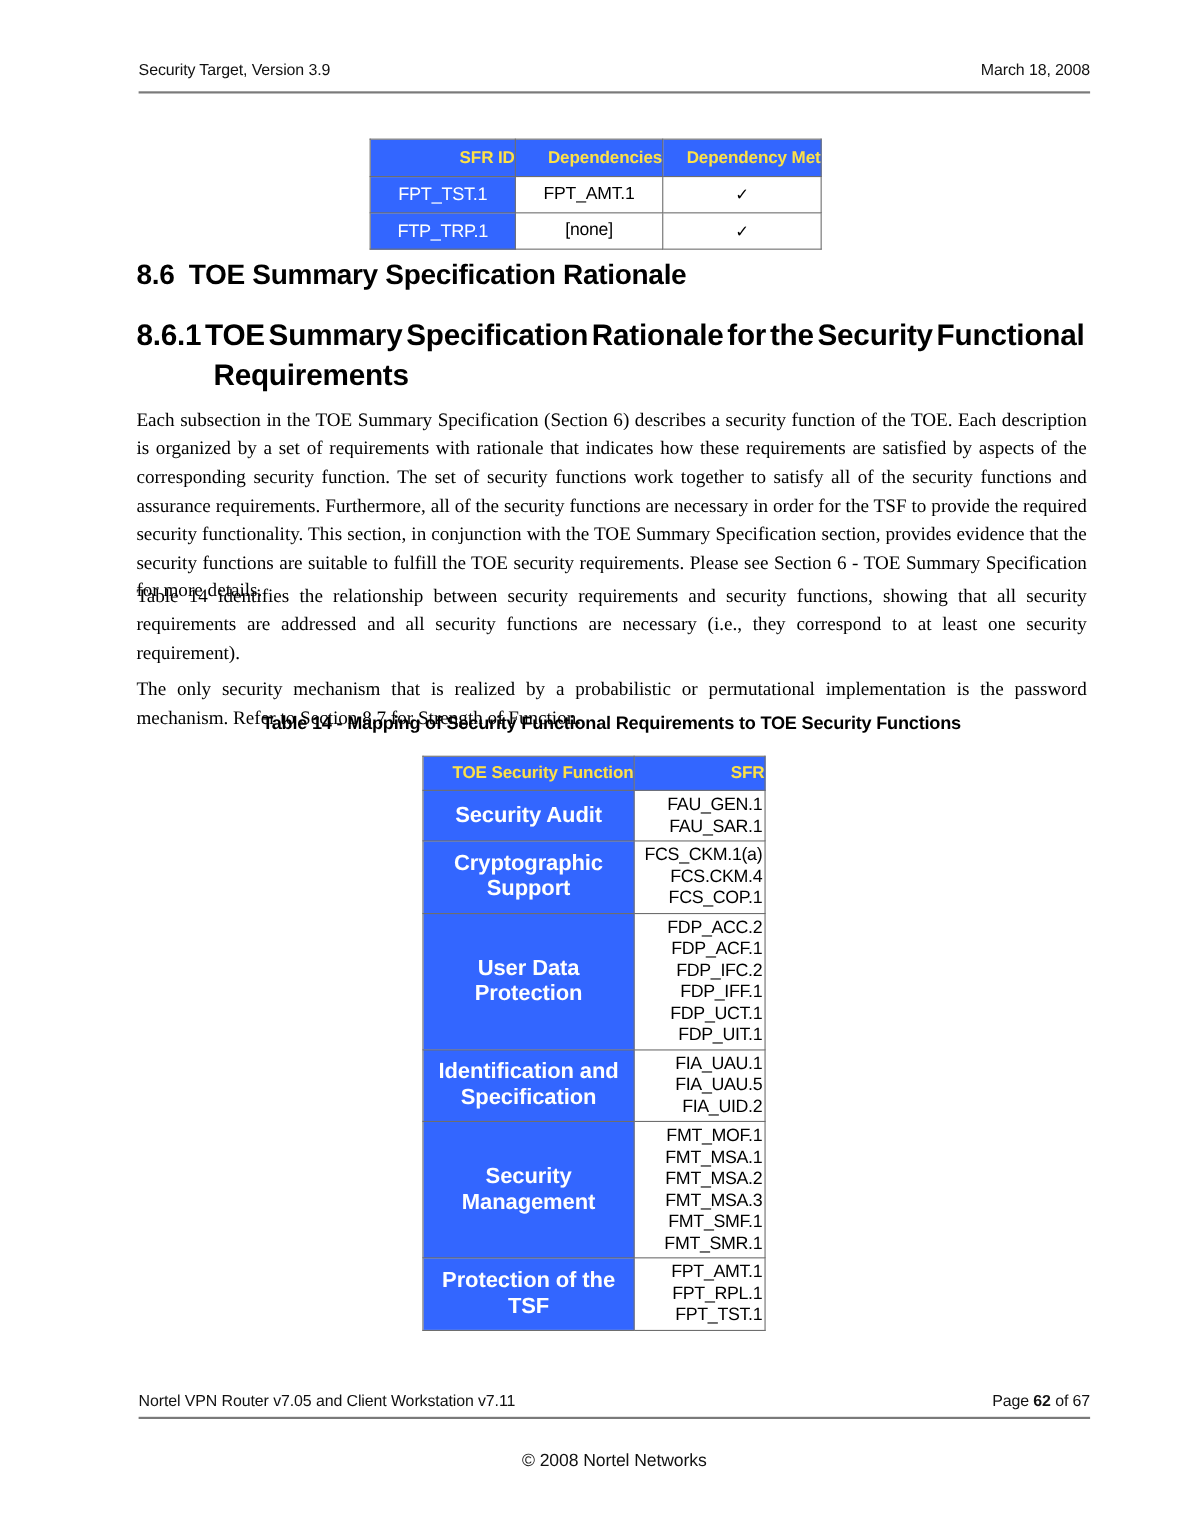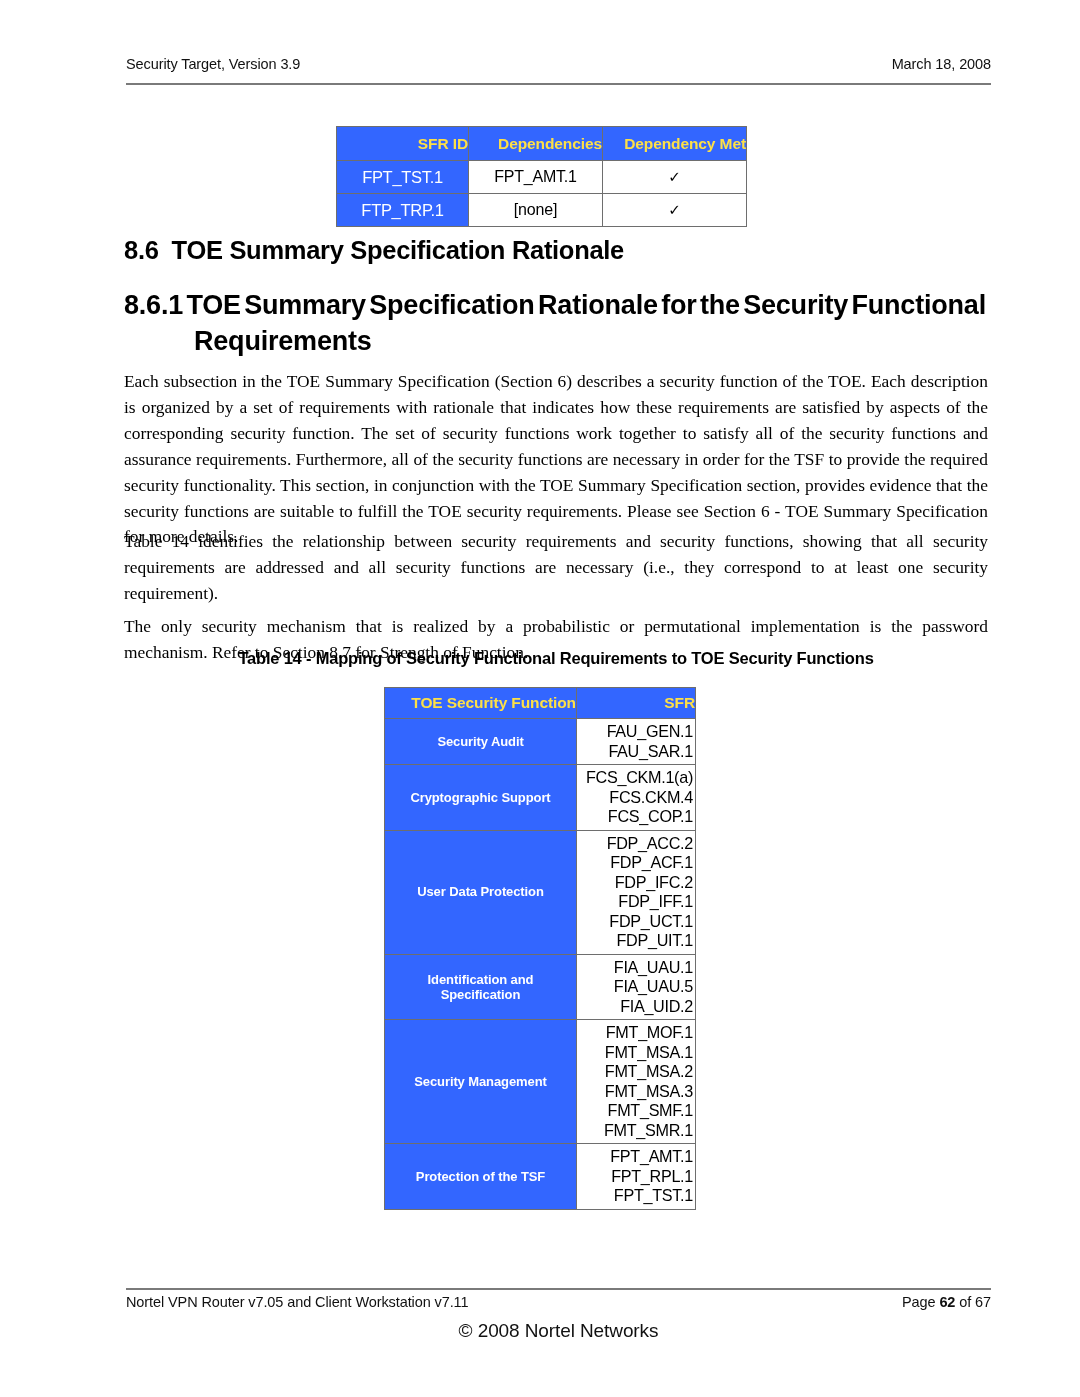--- a/index.html
+++ b/index.html
@@ -63,21 +63,21 @@
     font-weight: bold;
     font-size: 15.5px;
     text-align: right;
     letter-spacing: -0.1px;
   }
   .bluecell {
     background: #3366FF;
     color: #ffffff;
     font-family: "Liberation Sans", sans-serif;
     font-weight: bold;
-    font-size: 13px;
+    font-size: 20px;
     text-align: center;
     letter-spacing: -0.1px;
     line-height: 1.18;
   }
   .whitecell {
     background: #ffffff;
     color: #000000;
     font-family: "Liberation Sans", sans-serif;
     font-size: 16px;
     text-align: center;
@@ -200,39 +200,39 @@
     position: absolute;
     left: 126px;
     top: 1288px;
     width: 865px;
     height: 2px;
     background: #7a7a7a;
   }
   .doc-footer {
     position: absolute;
     left: 126px;
-    top: 1294px;
+    top: 1266px;
     width: 865px;
     display: flex;
     justify-content: space-between;
     align-items: baseline;
     font-family: "Liberation Sans", sans-serif;
     font-size: 14.5px;
     letter-spacing: -0.1px;
     color: #111;
   }
   .doc-footer .page-no b { font-weight: bold; }
   .copyright {
     position: absolute;
     left: 126px;
     top: 1320px;
     width: 865px;
     text-align: center;
     font-family: "Liberation Sans", sans-serif;
-    font-size: 19px;
+    font-size: 16px;
     letter-spacing: -0.1px;
     color: #111;
   }
 </style>
 </head>
 <body>
 
 <div class="page">
 
   <div class="doc-header">

